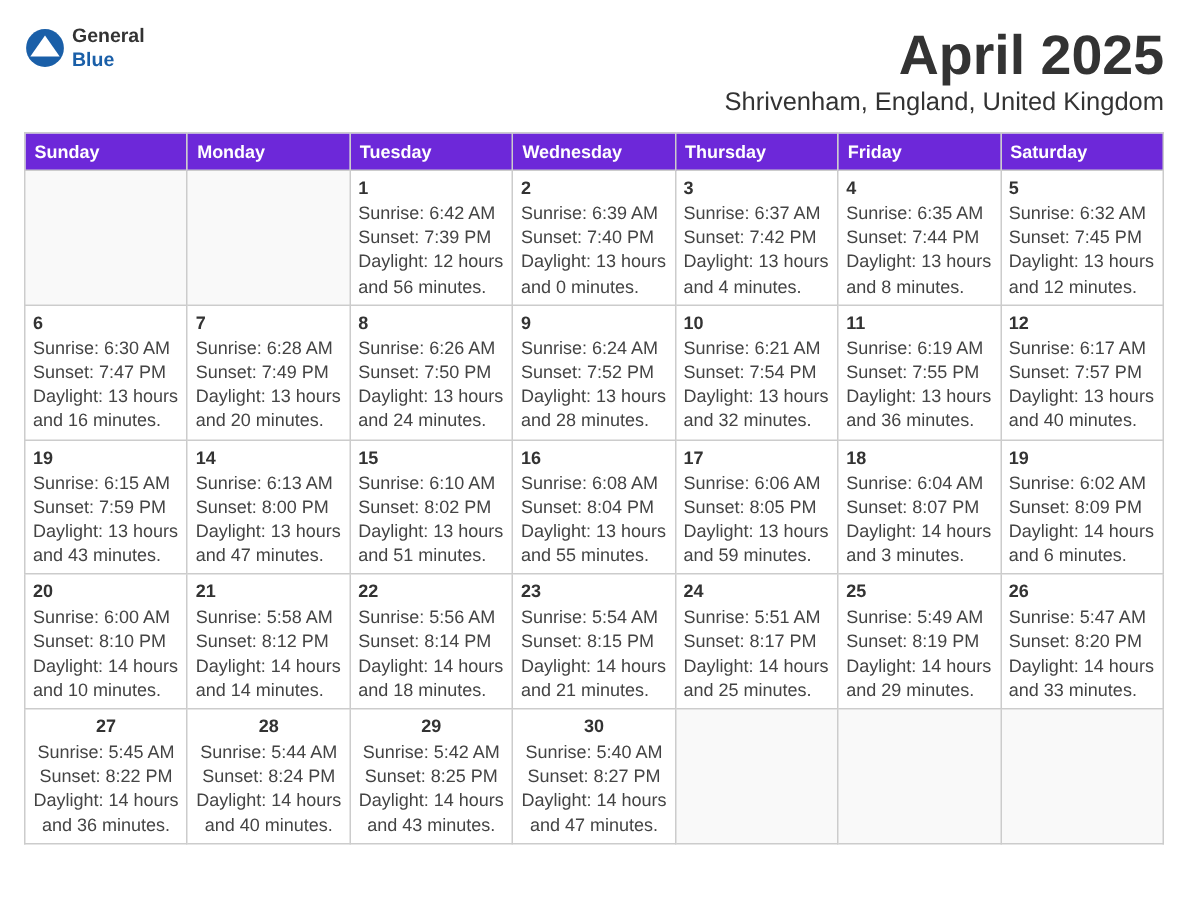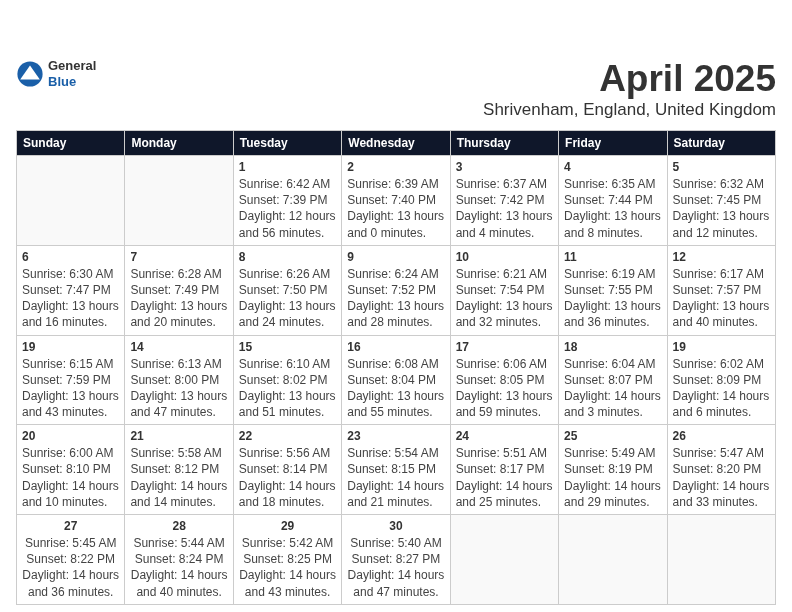--- a/index.html
+++ b/index.html
@@ -9,21 +9,20 @@
       width: 792px;
       height: 612px;
       overflow: hidden;
     }
     .page {
       width: 792px;
       height: 448px;
       padding: 16px;
       display: flex;
       flex-direction: column;
-      margin-top: 42px;
     }
     .header {
       display: flex;
       justify-content: space-between;
       align-items: flex-start;
       margin-bottom: 10px;
     }
     .logo {
       display: flex;
       align-items: center;
@@ -54,21 +53,21 @@
       font-size: 17px;
       font-weight: normal;
       color: #333;
     }
     table {
       width: 100%;
       border-collapse: collapse;
       flex: 1;
     }
     .day-header {
-      background-color: #0f172a;
+      background-color: #6d28d9;
       color: #fff;
       text-align: left;
       padding: 5px 6px;
       font-size: 12px;
       font-weight: bold;
       border: 1px solid #ccc;
     }
     td {
       border: 1px solid #ccc;
       vertical-align: top;

